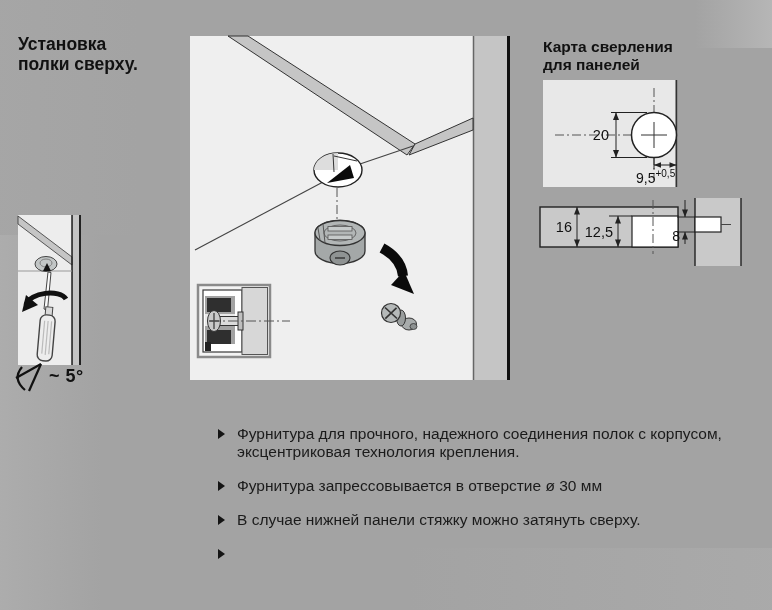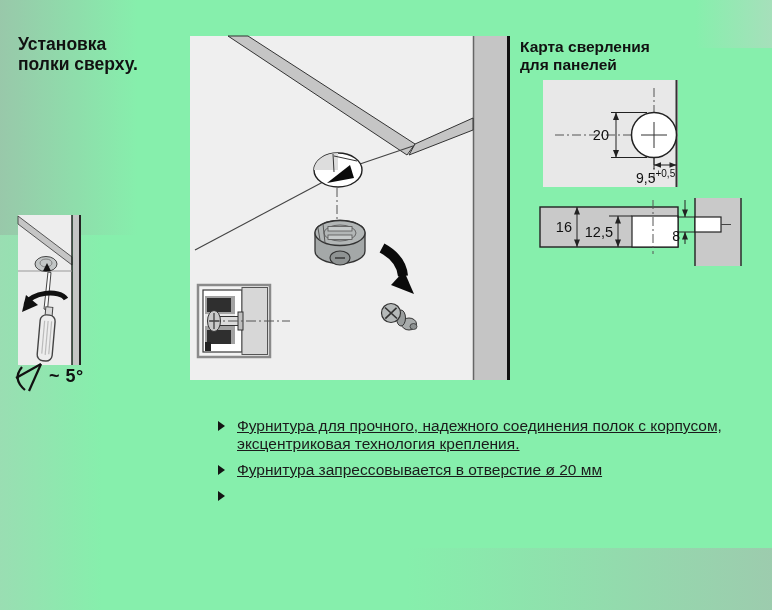--- a/index.html
+++ b/index.html
@@ -1,46 +1,46 @@
 <!DOCTYPE html>
 <html><head>
 <meta charset="utf-8">
 <style>
   html,body{margin:0;padding:0;background:#fff;}
-  #page{position:relative;width:772px;height:610px;background:#86efac;overflow:hidden;
+  #page{position:relative;width:772px;height:610px;background:#a3a3a3;overflow:hidden;
         font-family:"Liberation Sans",sans-serif;color:#1b1b1b;}
   .shade{position:absolute;pointer-events:none;}
   #shade-left-top{left:0;top:0;width:150px;height:235px;
      background:linear-gradient(90deg,rgba(168,168,168,.55),rgba(255,255,255,0) 92%);}
   #shade-left-mid{left:0;top:235px;width:120px;height:375px;
      background:linear-gradient(90deg,rgba(190,190,190,.35),rgba(255,255,255,0) 85%);}
   #shade-bottom-right{left:250px;top:548px;width:522px;height:62px;
      background:linear-gradient(90deg,rgba(200,200,200,0) 30%,rgba(175,175,175,.55) 100%);}
   #shade-right-top{left:695px;top:0;width:77px;height:48px;
      background:linear-gradient(270deg,rgba(205,205,205,.45),rgba(255,255,255,0));}
 
   h1#title-left{position:absolute;left:18px;top:34px;margin:0;
      font-size:17.5px;line-height:20px;font-weight:700;white-space:pre-line;color:#111;}
-  h2#title-drill{position:absolute;left:520px;top:38px;margin:0;
+  h2#title-drill{position:absolute;left:543px;top:38px;margin:0;
      font-size:15.5px;line-height:18px;font-weight:700;white-space:pre-line;color:#111;}
 
   svg{position:absolute;overflow:visible;}
   svg text{font-family:"Liberation Sans",sans-serif;fill:#111;}
   #fig-main{left:190px;top:36px;}
   #fig-screwdriver{left:14px;top:206px;}
   #fig-drill-top{left:535px;top:76px;}
   #fig-drill-section{left:528px;top:190px;}
 
   #angle-row{position:absolute;left:12px;top:360px;display:flex;align-items:center;gap:5px;}
   #angle-row svg{position:static;}
   #angle-label{font-size:18px;font-weight:700;color:#111;letter-spacing:.5px;}
 
   ul#bullet-list{position:absolute;left:218px;top:409px;width:548px;margin:0;padding:0;
      list-style:none;font-size:15.5px;line-height:18px;}
-  ul#bullet-list li{position:relative;padding-left:19px;margin:8px 0 2px 0;text-decoration:underline;}
+  ul#bullet-list li{position:relative;padding-left:19px;margin:16px 0 2px 0;}
   .tri{position:absolute;left:0;top:4px;width:0;height:0;
      border-left:7px solid #141414;border-top:5px solid transparent;border-bottom:5px solid transparent;}
 </style>
 </head>
 <body>
 
 <div id="page">
 
   <div id="shade-left-top" class="shade"></div>
   <div id="shade-left-mid" class="shade"></div>
@@ -218,17 +218,18 @@
       <line x1="157" y1="10" x2="157" y2="27"></line>
       <line x1="157" y1="54" x2="157" y2="42"></line>
       <polygon points="157,27 154,19.5 160,19.5" fill="#222" stroke="none"></polygon>
       <polygon points="157,42 154,49.5 160,49.5" fill="#222" stroke="none"></polygon>
     </g>
     <text x="152" y="51" font-size="14" text-anchor="end">8</text>
   </svg>
 
   <ul id="bullet-list">
     <li><span class="tri"></span><span>Фурнитура для прочного, надежного соединения полок с корпусом, эксцентриковая технология крепления.</span></li>
-    <li><span class="tri"></span><span>Фурнитура запрессовывается в отверстие ø 20 мм</span></li>
+    <li><span class="tri"></span><span>Фурнитура запрессовывается в отверстие ø 30 мм</span></li>
+    <li><span class="tri"></span><span>В случае нижней панели стяжку можно затянуть сверху.</span></li>
     <li><span class="tri"></span></li>
   </ul>
 
 </div>
 
 </body></html>

